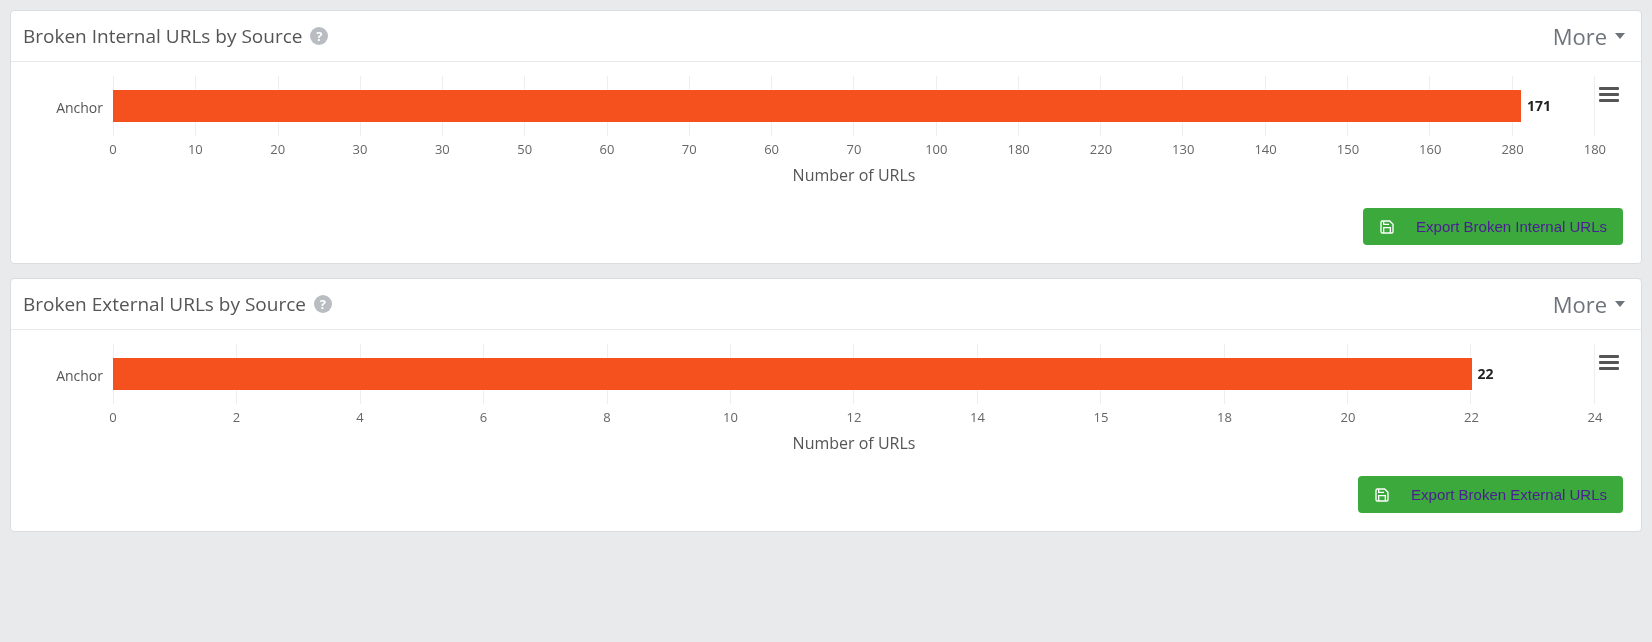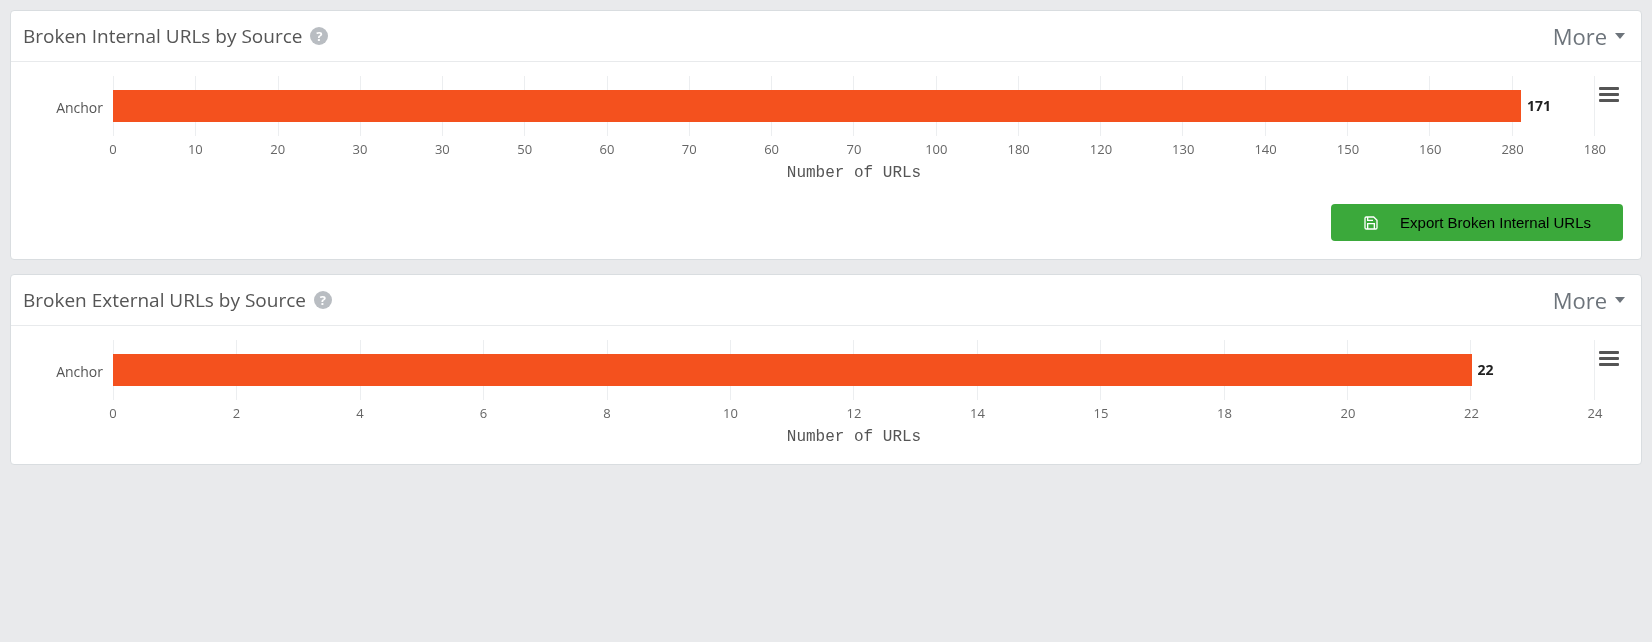--- a/index.html
+++ b/index.html
@@ -140,33 +140,32 @@
     width: 30px;
     margin-left: -15px;
     margin-right: -15px;
     text-align: center;
   }
   .x-axis-title {
     text-align: center;
     font-size: 16px;
     color: #555;
     margin-top: 6px;
-    font-family: Liberation Mono, monospace;
   }
   .panel-footer {
     display: flex;
     justify-content: flex-end;
     margin-top: 22px;
   }
   .export-btn {
     background: #3ba93b;
-    color: #000000;
+    color: #4c1d95;
     border: none;
     border-radius: 4px;
-    padding: 10px 32px;
+    padding: 10px 16px;
     font-size: 15px;
     display: flex;
     align-items: center;
     cursor: pointer;
     gap: 13px;
   }
   .export-btn svg {
     margin-right: 8px;
   }
 </style>
@@ -222,21 +221,21 @@
               <div class="x-tick">20</div>
               <div class="x-tick">30</div>
               <div class="x-tick">30</div>
               <div class="x-tick">50</div>
               <div class="x-tick">60</div>
               <div class="x-tick">70</div>
               <div class="x-tick">60</div>
               <div class="x-tick">70</div>
               <div class="x-tick">100</div>
               <div class="x-tick">180</div>
-              <div class="x-tick">120</div>
+              <div class="x-tick">220</div>
               <div class="x-tick">130</div>
               <div class="x-tick">140</div>
               <div class="x-tick">150</div>
               <div class="x-tick">160</div>
               <div class="x-tick">280</div>
               <div class="x-tick">180</div>
             </div>
             <div class="x-axis-title">Number of URLs</div>
           </div>
           <div class="menu-icon"><div class="menu-bars"><span></span><span></span><span></span></div></div>
@@ -301,15 +300,25 @@
               <div class="x-tick">15</div>
               <div class="x-tick">18</div>
               <div class="x-tick">20</div>
               <div class="x-tick">22</div>
               <div class="x-tick">24</div>
             </div>
             <div class="x-axis-title">Number of URLs</div>
           </div>
           <div class="menu-icon"><div class="menu-bars"><span></span><span></span><span></span></div></div>
         </div>
+        <div class="panel-footer">
+          <button class="export-btn">
+            <svg width="16" height="16" viewBox="0 0 24 24" fill="none" stroke="white" stroke-width="2">
+              <path d="M19 21H5a2 2 0 0 1-2-2V5a2 2 0 0 1 2-2h11l5 5v11a2 2 0 0 1-2 2z"></path>
+              <polyline points="17 21 17 13 7 13 7 21"></polyline>
+              <polyline points="7 3 7 8 15 8"></polyline>
+            </svg>
+            <span>Export Broken External URLs</span>
+          </button>
+        </div>
       </div>
     </div>
   </div>
 
 </body></html>

